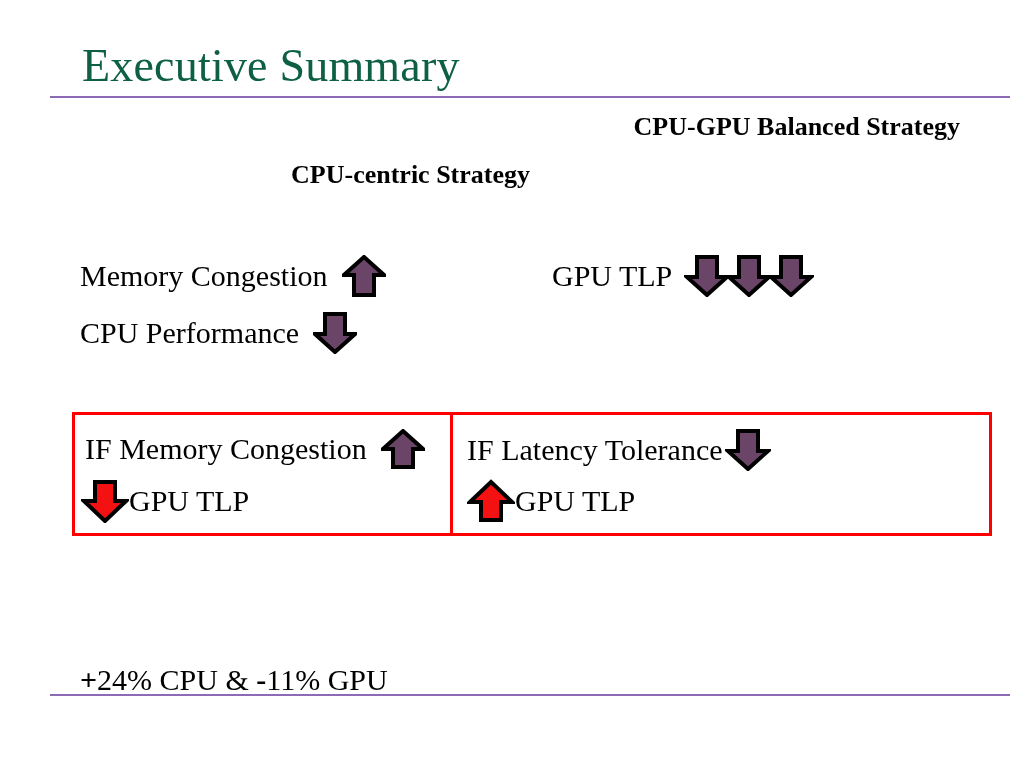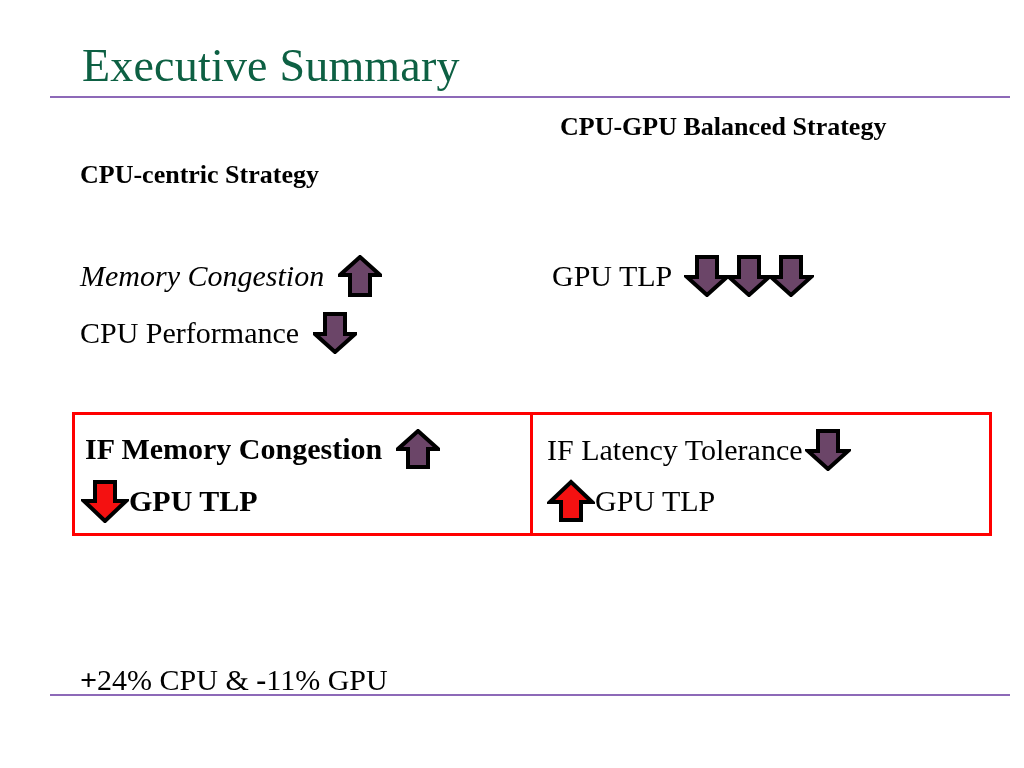--- a/index.html
+++ b/index.html
@@ -46,21 +46,21 @@
   }
   .rule-top { top: 96px; }
   .rule-bottom { top: 694px; }
 
   
   .col-head {
     position: absolute;
     font-weight: bold;
     font-size: 26px;
     line-height: 34px;
-    text-align: left;
+    text-align: right;
     font-family: "Liberation Serif", "DejaVu Serif", serif;
   }
   .col-head-left {
     left: 60px;
     top: 158px;
     width: 450px;
   }
   .col-head-right {
     left: 540px;
     top: 110px;
@@ -71,21 +71,21 @@
   .row {
     position: absolute;
     display: flex;
     align-items: center;
     font-size: 30px;
     line-height: 40px;
     white-space: nowrap;
   }
   .row .txt { display: inline-block; }
 
-  .r1l { left: 60px; top: 255px; font-style: italic; }
+  .r1l { left: 60px; top: 255px; }
   .r2l { left: 60px; top: 312px; justify-content: space-between; }
   .r1r { left: 532px; top: 255px; }
   .r2r { left: 532px; top: 312px; }
 
   
   .arrow {
     display: inline-block;
     position: relative;
     vertical-align: middle;
   }
@@ -107,23 +107,22 @@
     border: 3px solid #ff0000;
     box-sizing: border-box;
     background: #ffffff;
   }
   .box-cell {
     box-sizing: border-box;
     position: relative;
     padding: 0;
   }
   .box-cell-left {
-    width: 458px;
+    width: 378px;
     border-right: 3px solid #ff0000;
-    font-weight: bold;
   }
   .box-cell-right {
     flex: 1;
   }
   .box-line {
     position: absolute;
     display: flex;
     align-items: center;
     font-size: 30px;
     line-height: 38px;

